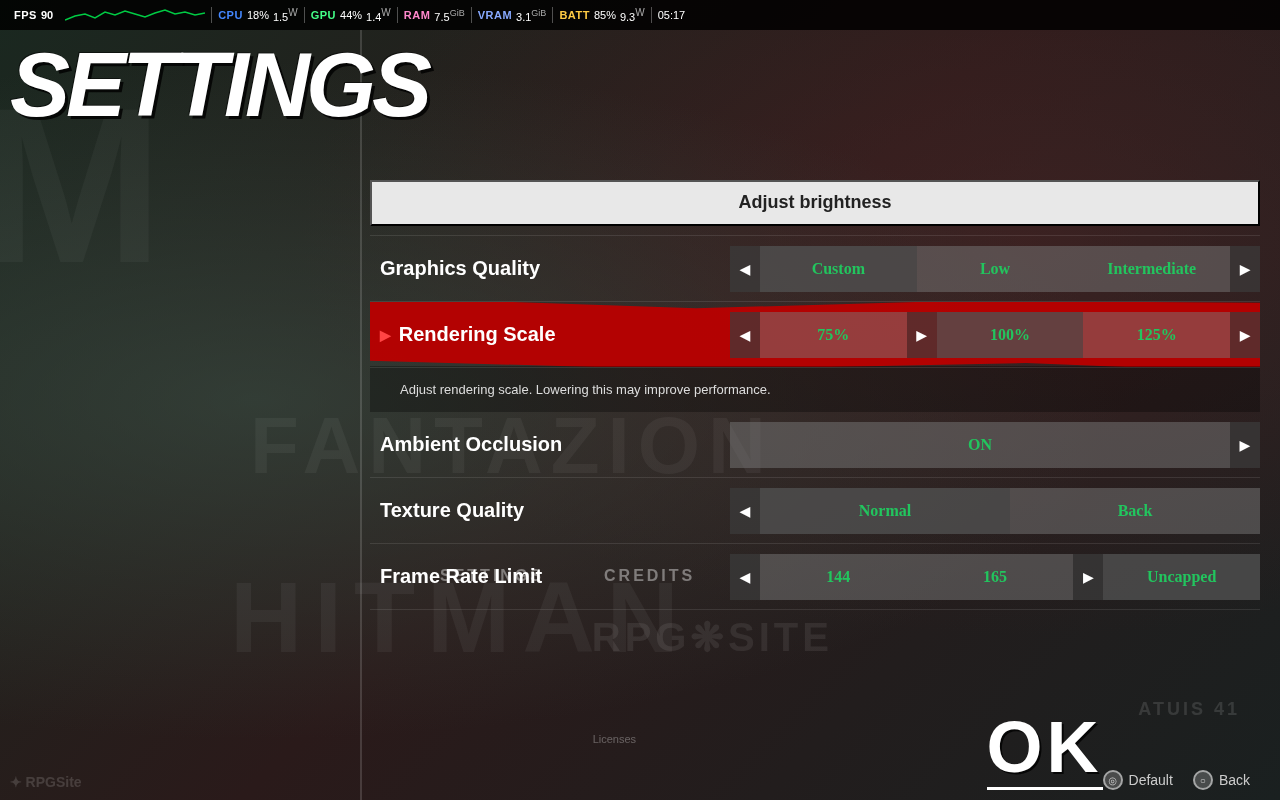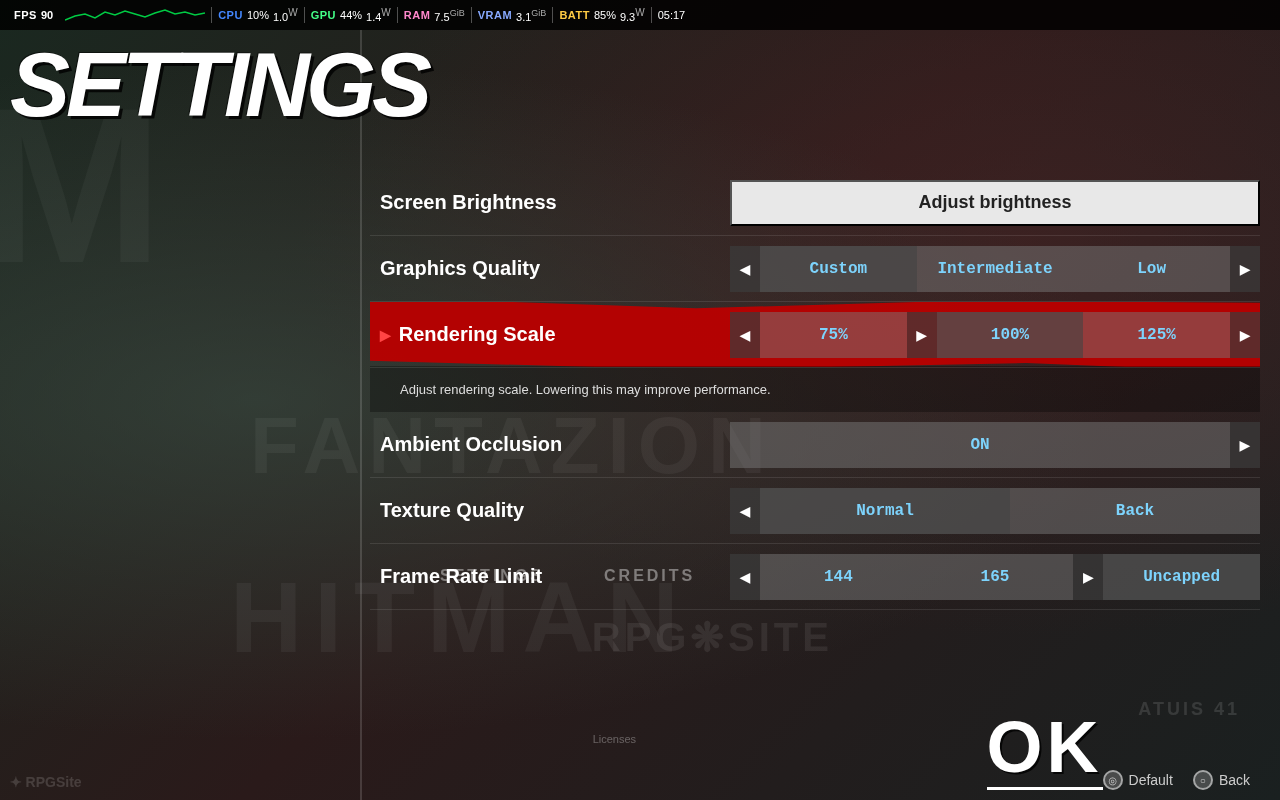--- a/index.html
+++ b/index.html
@@ -194,25 +194,25 @@
 
     
     .option-btn {
       flex: 1;
       height: 100%;
       display: flex;
       align-items: center;
       justify-content: center;
       font-size: 16px;
       font-weight: 700;
-      color: #7dd3fc;
+      color: #22c55e;
       background: rgba(120,120,120,0.5);
       border: none;
       cursor: pointer;
-      font-family: Liberation Mono, monospace;
+      font-family: Liberation Serif, serif;
       position: relative;
     }
 
     .option-btn.selected {
       background: rgba(80,80,80,0.8);
     }
 
     .nav-arrow {
       width: 30px;
       height: 100%;
@@ -411,22 +411,22 @@
     <span class="hud-value fps-value">90</span>
   </div>
   <div class="hud-item">
     <svg class="fps-graph" viewBox="0 0 140 18">
       <polyline points="0,14 10,10 20,8 30,12 40,6 50,9 60,5 70,8 80,11 90,7 100,4 110,8 120,6 130,9 140,7" fill="none" stroke="#00cc44" stroke-width="1.5"></polyline>
     </svg>
   </div>
   <div class="hud-separator"></div>
   <div class="hud-item">
     <span class="hud-label cpu-label">CPU</span>
-    <span class="hud-value">10%</span>
-    <span class="hud-value"><span>1.0</span><span style="color:#aaa;font-size:10px;vertical-align:super;">W</span></span>
+    <span class="hud-value">18%</span>
+    <span class="hud-value"><span>1.5</span><span style="color:#aaa;font-size:10px;vertical-align:super;">W</span></span>
   </div>
   <div class="hud-separator"></div>
   <div class="hud-item">
     <span class="hud-label gpu-label">GPU</span>
     <span class="hud-value">44%</span>
     <span class="hud-value"><span>1.4</span><span style="color:#aaa;font-size:10px;vertical-align:super;">W</span></span>
   </div>
   <div class="hud-separator"></div>
   <div class="hud-item">
     <span class="hud-label ram-label">RAM</span>
@@ -452,33 +452,32 @@
 <div class="vertical-line"></div>
 
 <div class="settings-title">
   <div class="settings-title-text">SETTINGS</div>
 </div>
 
 <div class="main-content">
   <div class="settings-list">
 
     <div class="settings-row">
-      <div class="row-label">Screen Brightness</div>
       <div class="row-controls">
         <button class="brightness-btn">Adjust brightness</button>
       </div>
     </div>
 
     <div class="settings-row">
       <div class="row-label">Graphics Quality</div>
       <div class="row-controls">
         <div class="nav-arrow">◀</div>
         <button class="option-btn selected">Custom</button>
+        <button class="option-btn">Low</button>
         <button class="option-btn">Intermediate</button>
-        <button class="option-btn">Low</button>
         <div class="nav-arrow">▶</div>
       </div>
     </div>
 
     <div class="settings-row highlighted" style="position:relative; overflow:visible;">
 
       <div style="position:absolute;inset:0;z-index:-1;overflow:hidden;">
         <div style="position:absolute;inset:-5px -30px -5px -400px;background:#bb0000;clip-path:polygon(0% 20%,3% 0%,15% 12%,35% 3%,55% 15%,75% 5%,100% 8%,100% 80%,97% 100%,80% 88%,55% 97%,30% 85%,10% 95%,0% 82%);opacity:0.95;"></div>
       </div>
       <div class="row-label">

